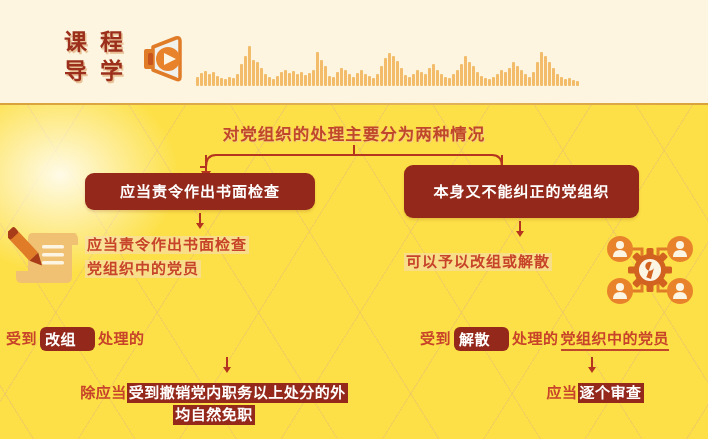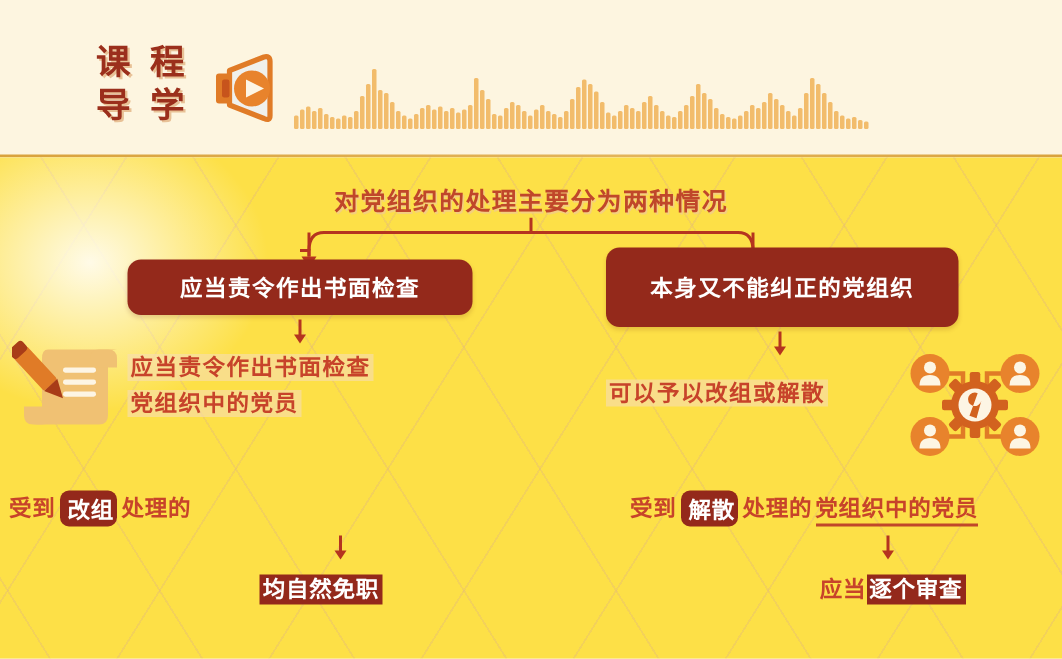--- a/index.html
+++ b/index.html
@@ -183,21 +183,21 @@
     letter-spacing: 0.5px;
     white-space: nowrap;
     display: flex;
   }
   #stmt-left  { left: 6px;   top: 222px; }
   #stmt-right { left: 420px; top: 222px; }
   .badge {
     background: #94291b;
     color: #fff;
     border-radius: 6px;
-    padding: 1px 2px 2px 5px;
+    padding: 1px 19px 2px 5px;
     margin: 0 3px;
     font-weight: 700;
   }
   .underlined {
     border-bottom: 2px solid #c0472a;
     padding-bottom: 1px;
     margin-left: 2px;
   }
 
   .dn-arrow { position: absolute; }
@@ -483,20 +483,23 @@
       <div class="stem"></div>
         <div class="head"></div>
     </div>
     <div class="dn-arrow" style="left:588px; top:252px; width:8px; height:17px;">
       <div class="stem"></div>
         <div class="head"></div>
     </div>
 
     <div class="concl" id="concl-left">
       <div>
+        <span class="lead">除应当</span><span class="hl">受到撤销党内职务以上处分的外</span>
+      </div>
+      <div>
         <span class="hl">均自然免职</span>
       </div>
     </div>
 
     <div class="concl" id="concl-right">
       <div>
         <span class="lead">应当</span><span class="hl">逐个审查</span>
       </div>
     </div>
 

